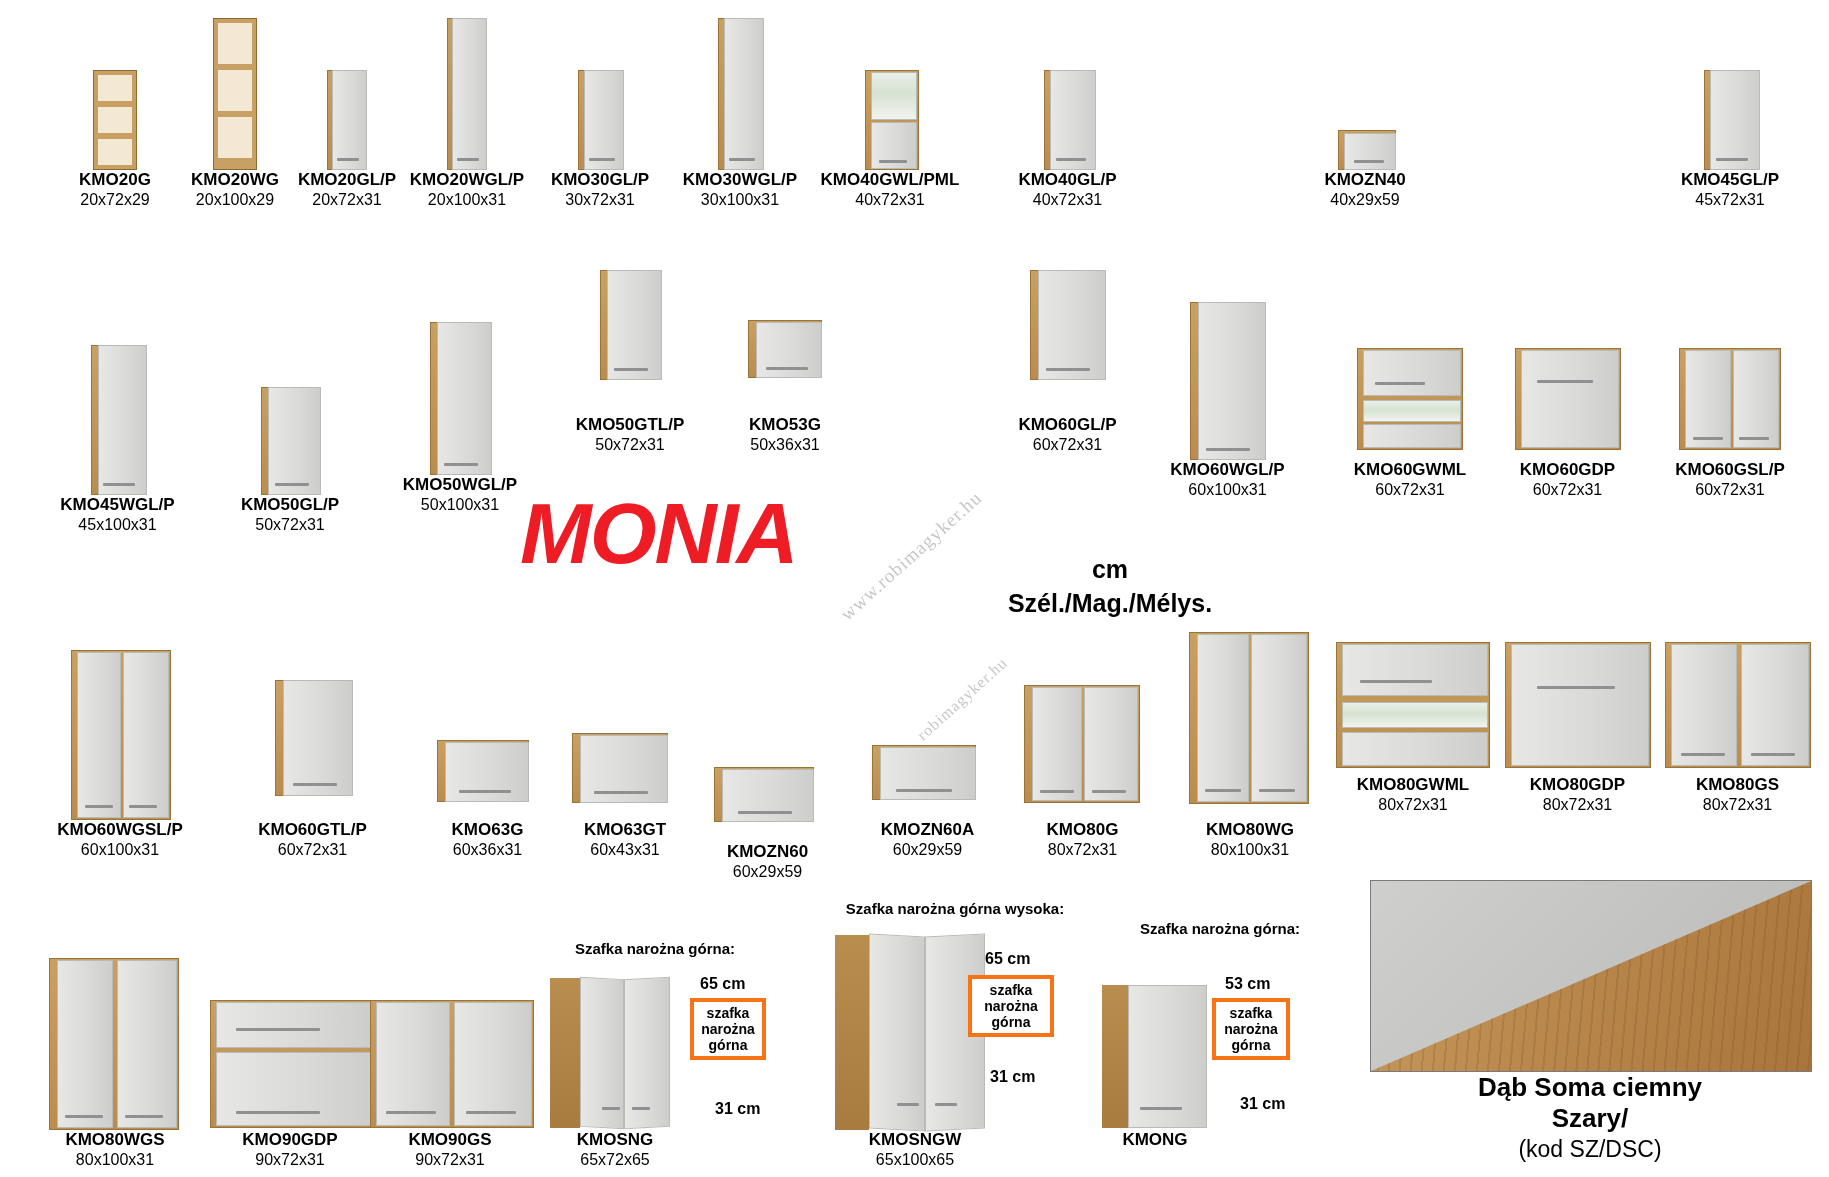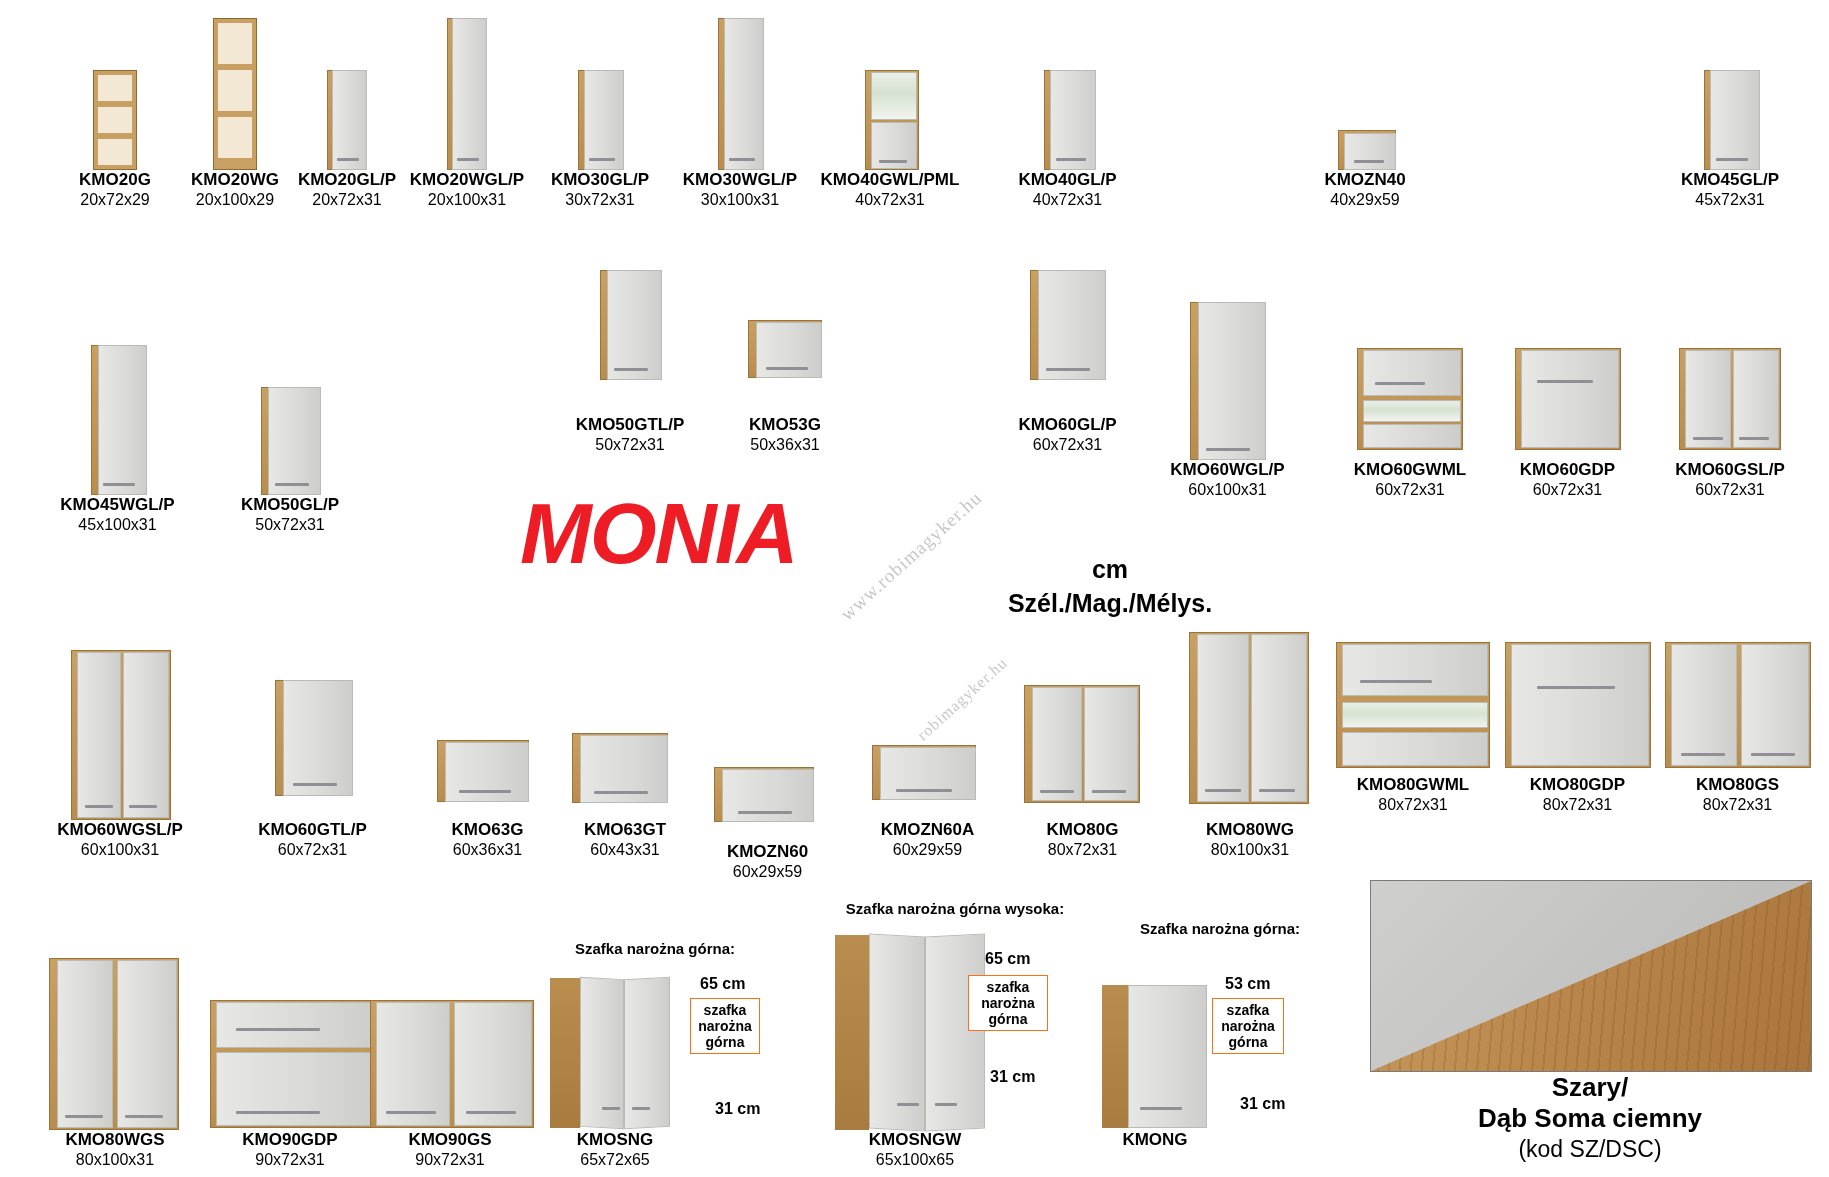--- a/index.html
+++ b/index.html
@@ -50,21 +50,21 @@
   }
   .brand .s{
     color:#ee1c25;font-weight:bold;font-style:italic;
     font-size:56px;line-height:62px;
     font-family:"Liberation Sans", sans-serif;
   }
   .dimlegend{position:absolute;left:975px;top:552px;font-size:25px;font-weight:bold;text-align:center;width:270px;line-height:34px;}
 
   
   .annot{position:absolute;font-size:15px;line-height:17px;font-weight:bold;text-align:center;}
-  .boxlabel{position:absolute;border:1px solid #f97316;font-size:14px;line-height:16px;text-align:center;padding:3px 4px;background:#fff;font-weight:bold;}
+  .boxlabel{position:absolute;border:4px solid #f97316;font-size:14px;line-height:16px;text-align:center;padding:3px 4px;background:#fff;font-weight:bold;}
   .sizetag{position:absolute;font-size:16px;font-weight:bold;}
 
   
   .sample{position:absolute;left:1370px;top:880px;width:440px;height:190px;border:1px solid #7a7a7a;overflow:hidden;background:#c8c9c7;}
   .sample .wood{
     position:absolute;inset:0;
     background:
       repeating-linear-gradient(95deg, rgba(120,80,35,.22) 0px, rgba(120,80,35,.22) 2px, rgba(170,120,60,0) 2px, rgba(170,120,60,0) 11px),
       linear-gradient(110deg,#c79a5d 0%,#b8854a 50%,#a9753c 100%);
     clip-path:polygon(100% 0,100% 100%,0 100%);
@@ -222,20 +222,31 @@
       <div class="cab" style="position:absolute;left:18px;top:42px;width:60px;height:108px;">
         <div class="carcass"></div>
         <div class="front" style="left:7px;top:0;right:0;bottom:0;"></div>
         <div class="handle" style="left:14px;bottom:9px;width:34px;"></div>
       </div>
     </div>
     <div class="code">KMO50GL/P</div>
     <div class="dim">50x72x31</div>
   </div>
 
+  <div class="item" style="left:355px;top:310px;width:210px;">
+    <div class="img" style="width:100px;height:165px;">
+      <div class="cab" style="position:absolute;left:20px;top:12px;width:62px;height:153px;">
+        <div class="carcass"></div>
+        <div class="front" style="left:7px;top:0;right:0;bottom:0;"></div>
+        <div class="handle" style="left:14px;bottom:9px;width:34px;"></div>
+      </div>
+    </div>
+    <div class="code">KMO50WGL/P</div>
+    <div class="dim">50x100x31</div>
+  </div>
 
   <div class="item" style="left:530px;top:250px;width:200px;">
     <div class="img" style="width:100px;height:165px;">
       <div class="cab" style="position:absolute;left:20px;top:20px;width:62px;height:110px;">
         <div class="carcass"></div>
         <div class="front" style="left:7px;top:0;right:0;bottom:0;"></div>
         <div class="handle" style="left:14px;bottom:9px;width:34px;"></div>
       </div>
     </div>
     <div class="code">KMO50GTL/P</div>
@@ -566,18 +577,18 @@
   </div>
   <div class="sizetag" style="left:1225px;top:975px;">53 cm</div>
   <div class="boxlabel" style="left:1212px;top:998px;width:62px;">szafka narożna górna</div>
   <div class="sizetag" style="left:1240px;top:1095px;">31 cm</div>
 
   <div class="sample">
     <div class="grey"></div>
     <div class="wood"></div>
   </div>
   <div class="samplecap">
+    <div>Dąb Soma ciemny</div>
     <div>Szary/</div>
-    <div>Dąb Soma ciemny</div>
     <div class="sub">(kod SZ/DSC)</div>
   </div>
 
 </div>
 
 </body></html>

